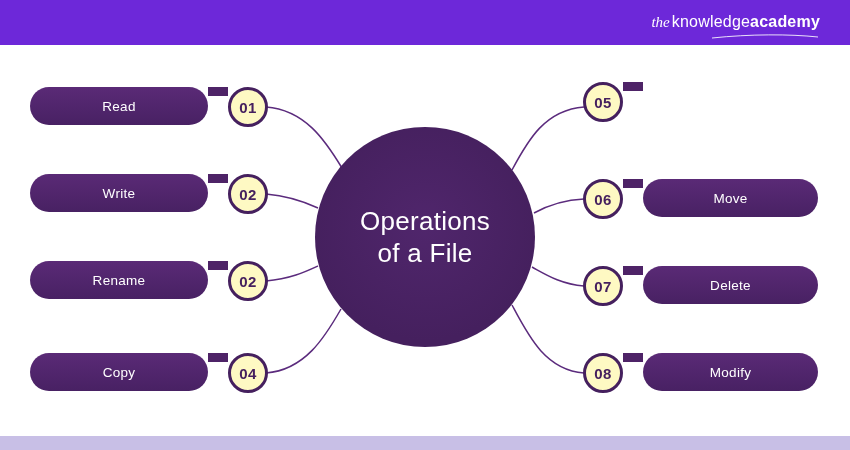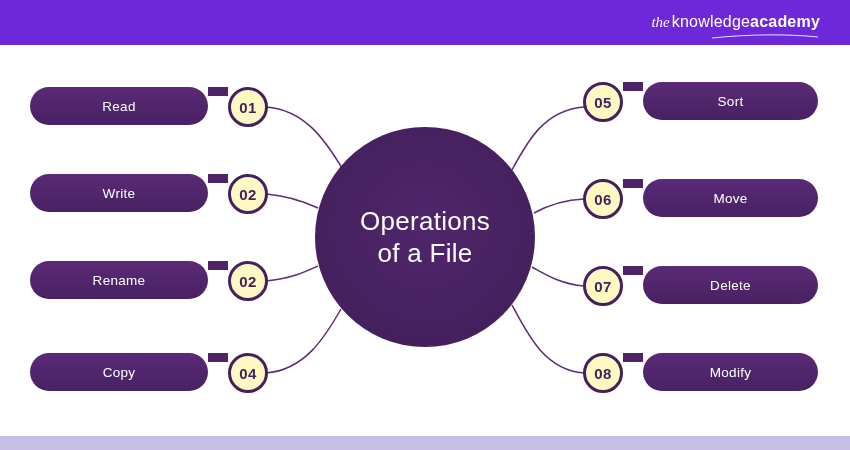--- a/index.html
+++ b/index.html
@@ -132,23 +132,20 @@
     <div class="badge">
         <span>04</span>
       </div>
   </div>
 
   <div class="item" style="left:583px;top:82px;">
     <div class="badge">
         <span>05</span>
       </div>
     <div class="stub"></div>
-    <div class="pill pill-right">
-        <span>Sort</span>
-      </div>
   </div>
   <div class="item" style="left:583px;top:179px;">
     <div class="badge">
         <span>06</span>
       </div>
     <div class="stub"></div>
     <div class="pill pill-right">
         <span>Move</span>
       </div>
   </div>

